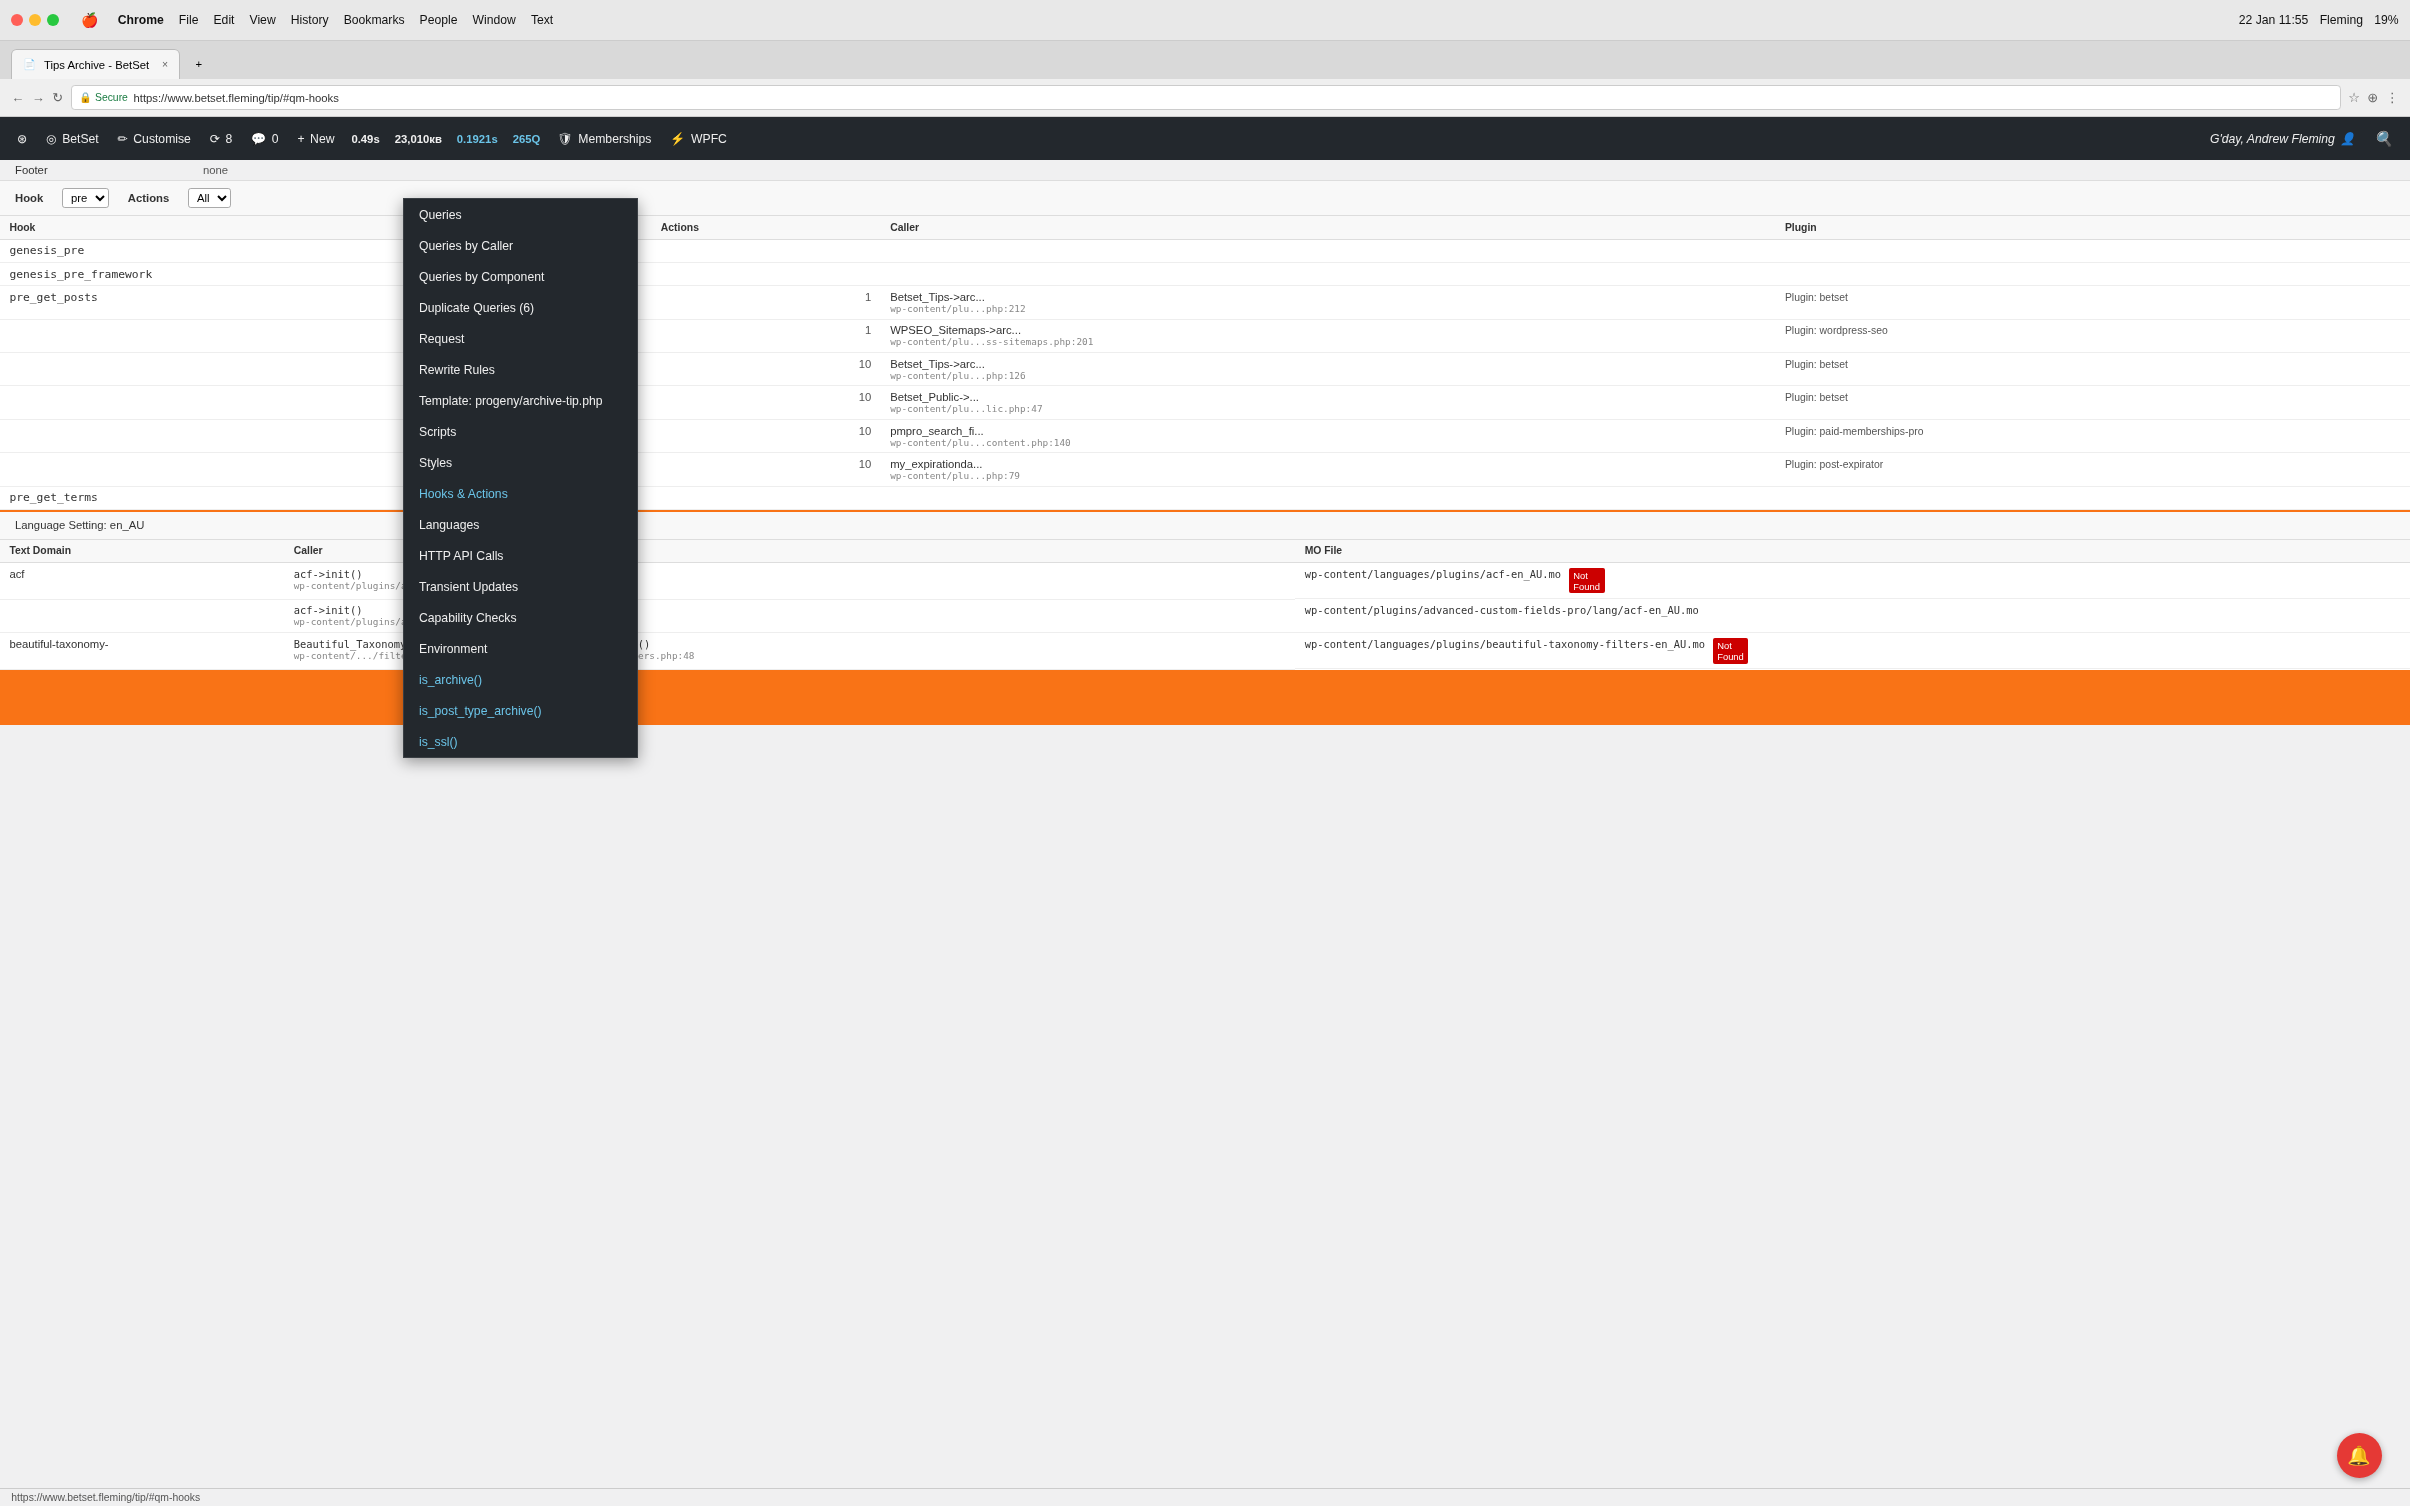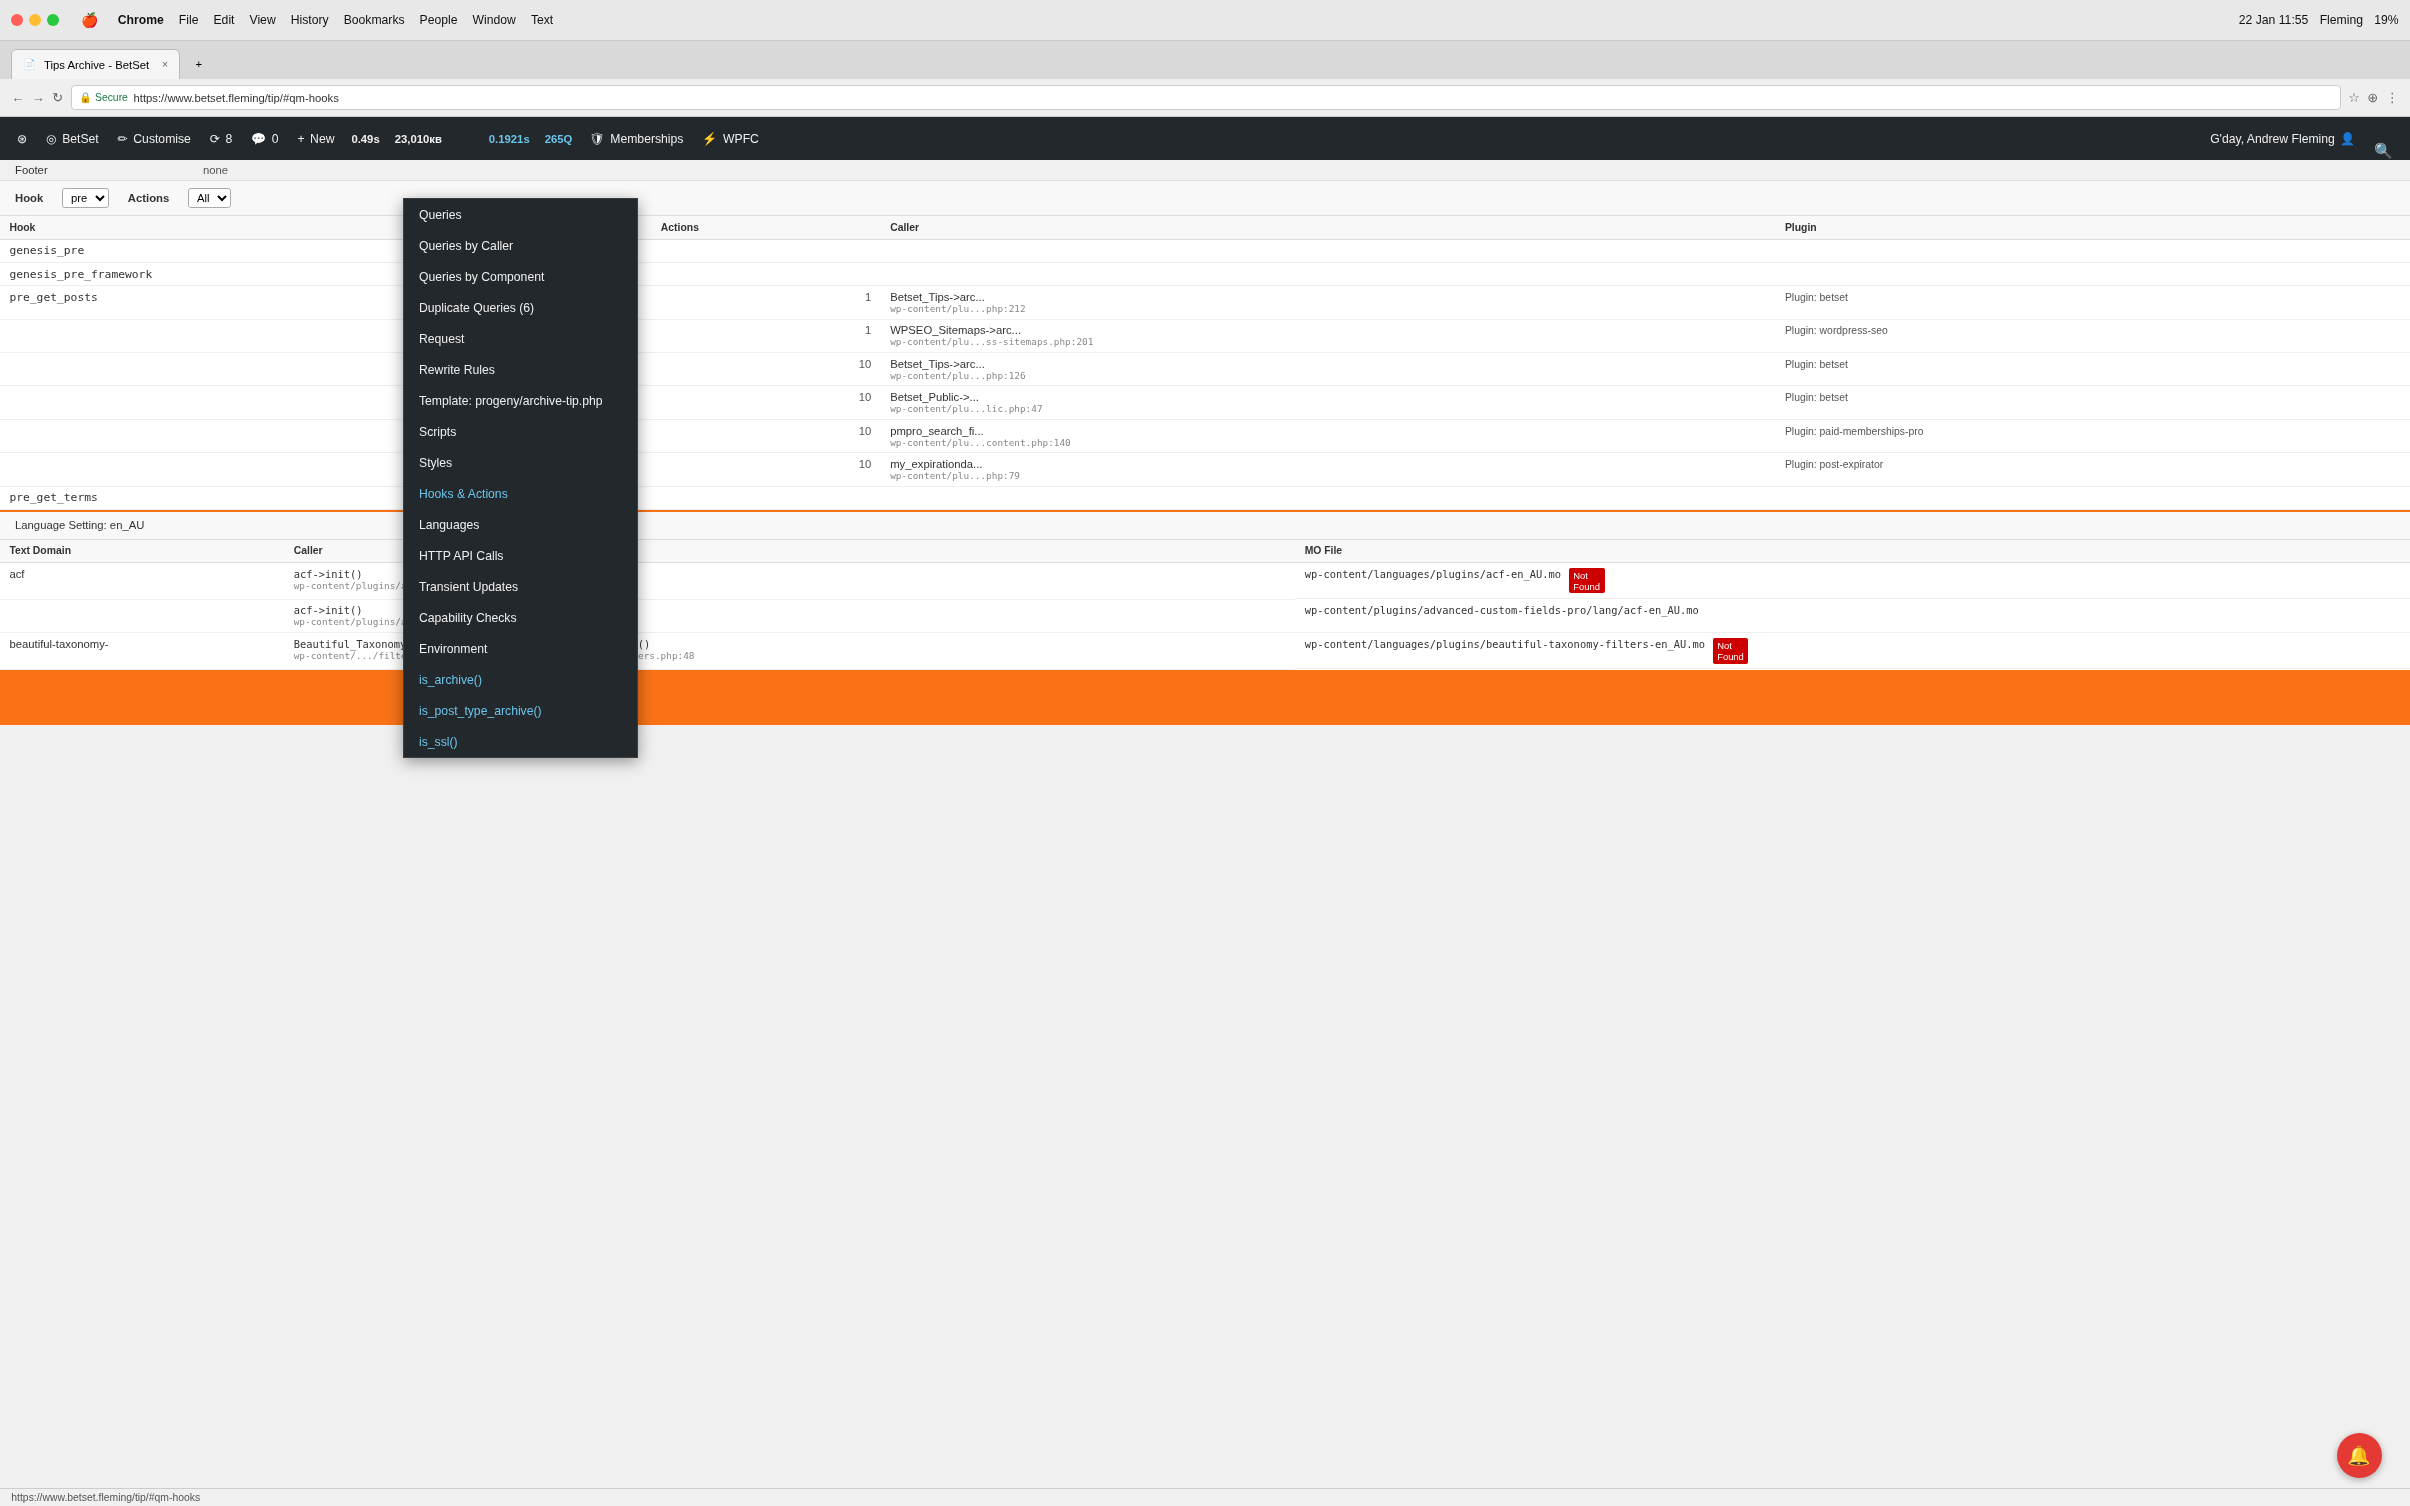--- a/index.html
+++ b/index.html
@@ -103,23 +103,23 @@
       padding: 0 7.5px;
       height: 45px;
       display: flex;
       align-items: center;
       font-size: 11.3px;
       cursor: pointer;
       font-weight: 600;
     }
     .qm-stat.time { color: #f0f0f0; }
     .qm-stat.memory { color: #f0f0f0; }
-    .qm-stat.queries-time { color: #6bc4e8; margin-left: 32px; }
+    .qm-stat.queries-time { color: #6bc4e8; }
     .qm-stat.queries-count { color: #6bc4e8; }
-    .wp-adminbar .right { margin-left: auto; display: flex; align-items: flex-end; }
+    .wp-adminbar .right { margin-left: auto; display: flex; align-items: center; font-style: italic; }
     .ab-search { font-size: 15px; color: #eee; padding: 0 9.4px; cursor: pointer; }
 
     
     .qm-dropdown-overlay {
       position: absolute;
       top: 198px;
       left: 403px;
       background: #23282d;
       border: 0.9px solid #3a3f44;
       min-width: 235px;

